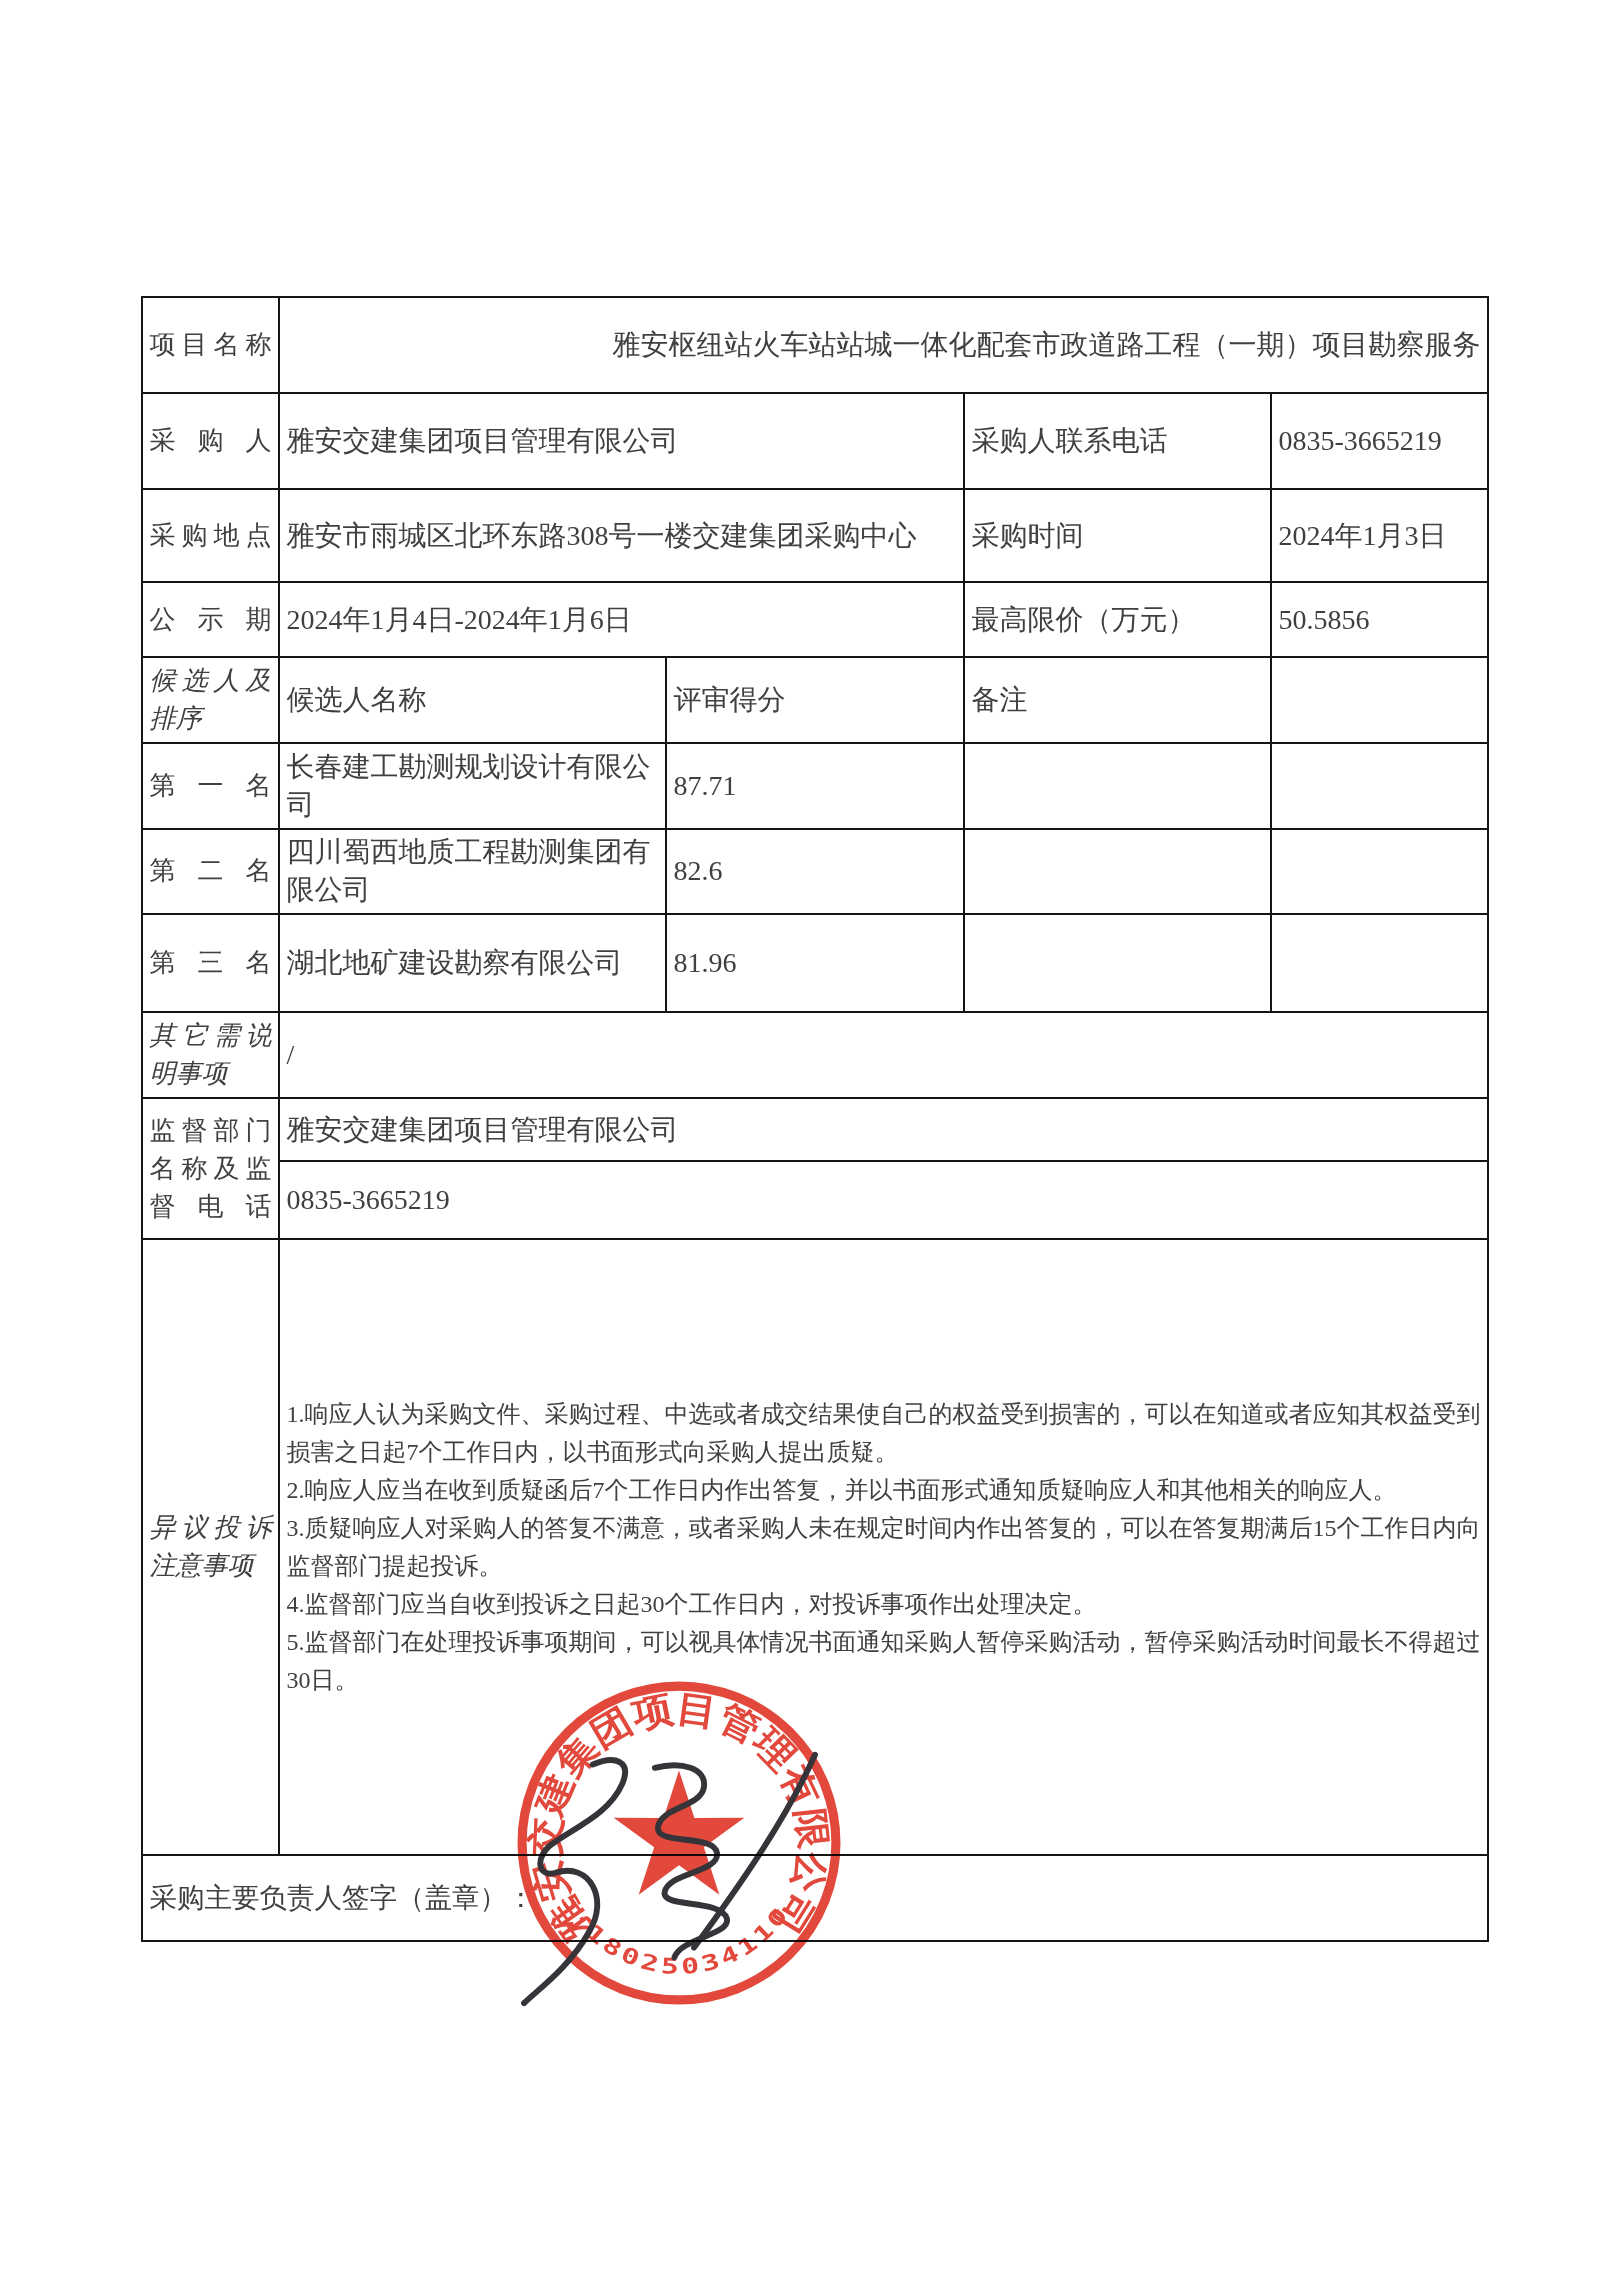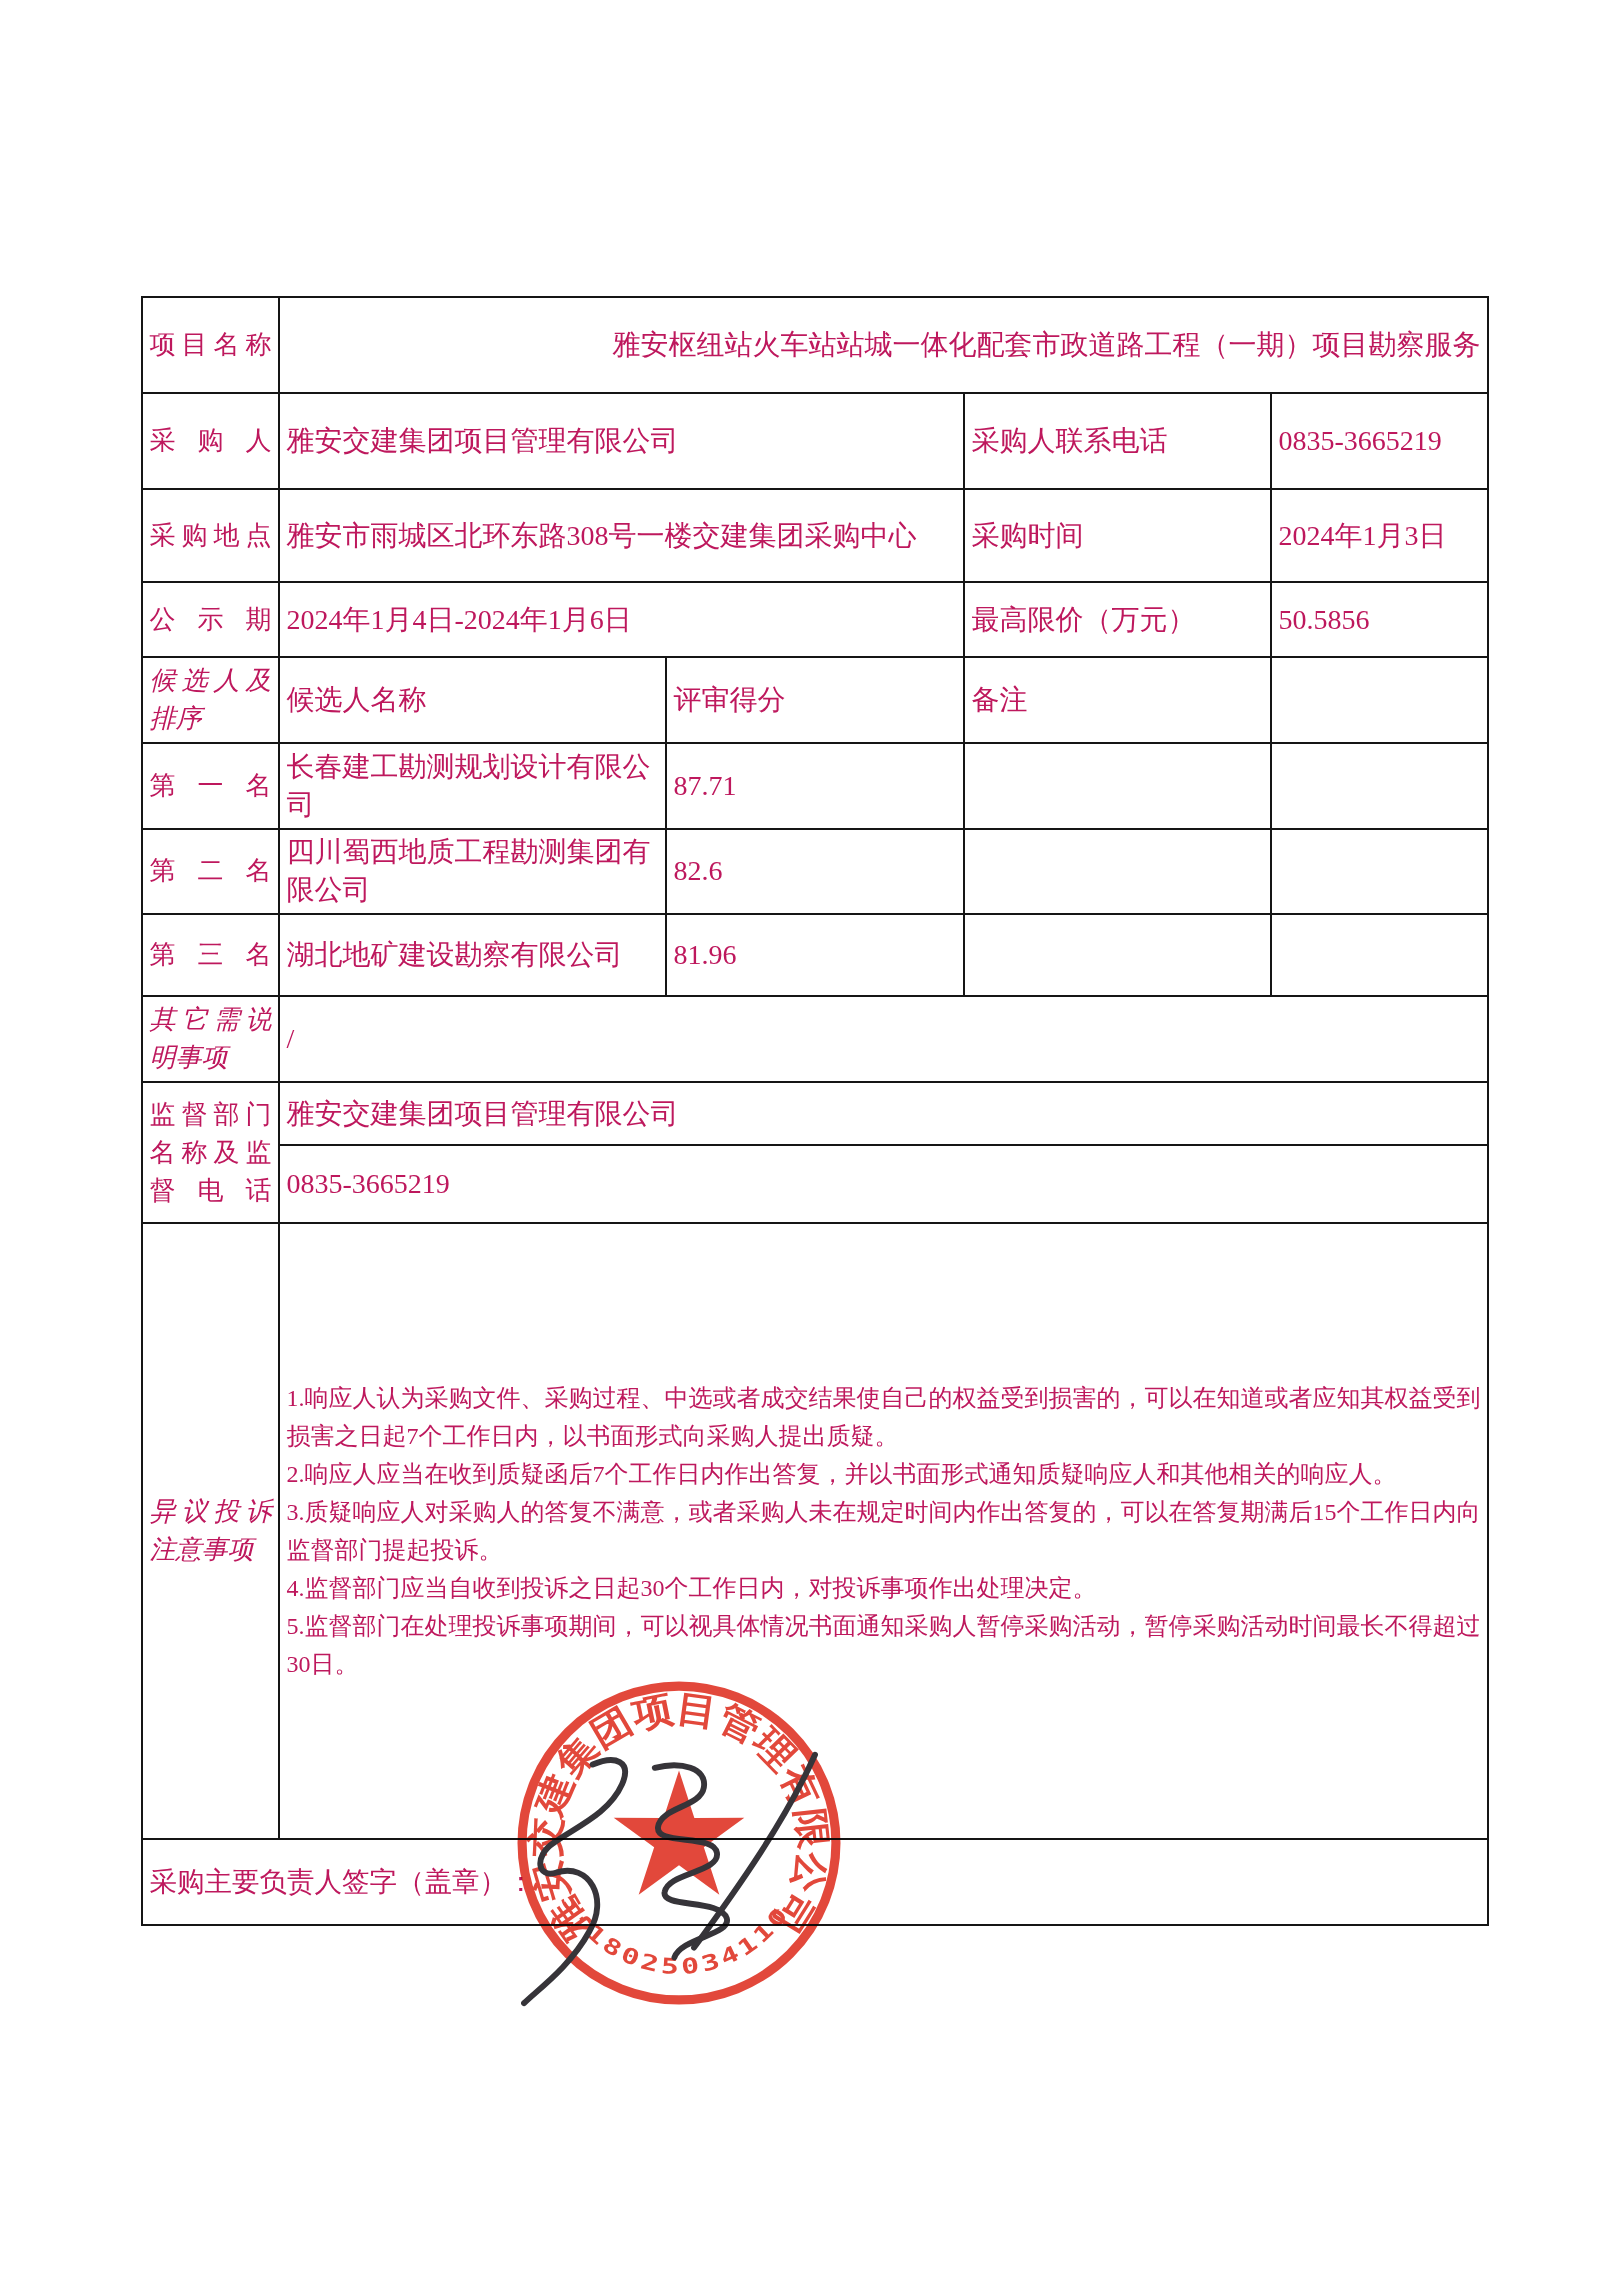--- a/index.html
+++ b/index.html
@@ -24,21 +24,21 @@
     letter-spacing:0.7px;
     color:#222;
   }
   table.main{
     position:absolute;
     left:141px;top:296px;
     width:1345px;
     border-collapse:collapse;
     table-layout:fixed;
     font-size:28px;
-    color:#be185d;
+    color:#404040;
   }
   table.main td{
     border:2.6px solid #151515;
     vertical-align:middle;
     padding:3.9px 6.5px;
     line-height:38px;
     overflow:hidden;
   }
   td.lbl{padding:3.9px 6.5px;font-size:26px;}
   .dist{text-align:justify;text-align-last:justify;}
@@ -126,21 +126,21 @@
     </tr>
 
     <tr style="height:84px">
       <td class="lbl dist">第二名</td>
       <td class="val">四川蜀西地质工程勘测集团有限公司</td>
       <td class="ctr">82.6</td>
       <td class="ctr"></td>
       <td></td>
     </tr>
 
-    <tr style="height:82px">
+    <tr style="height:98px">
       <td class="lbl dist">第三名</td>
       <td class="val">湖北地矿建设勘察有限公司</td>
       <td class="ctr">81.96</td>
       <td class="ctr"></td>
       <td></td>
     </tr>
 
     <tr style="height:86px">
       <td class="lbl jst">其它需说明事项</td>
       <td class="ctr" colspan="4">/</td>

